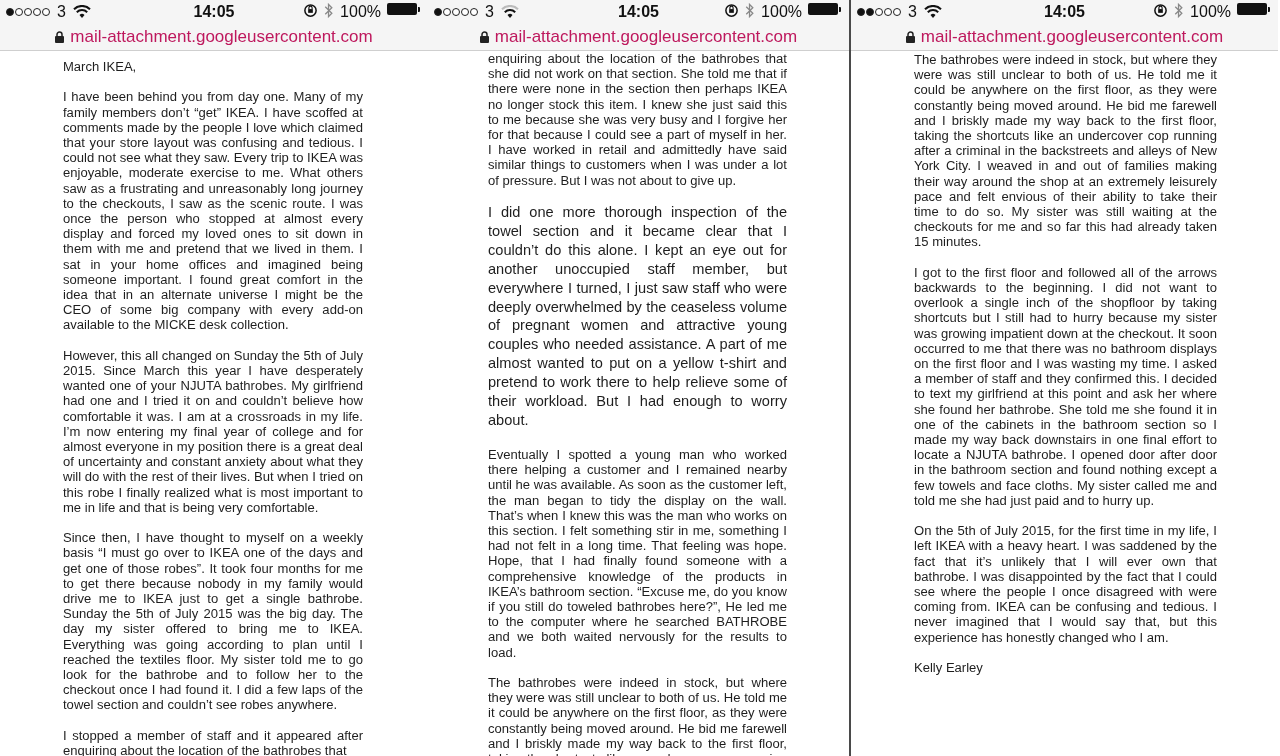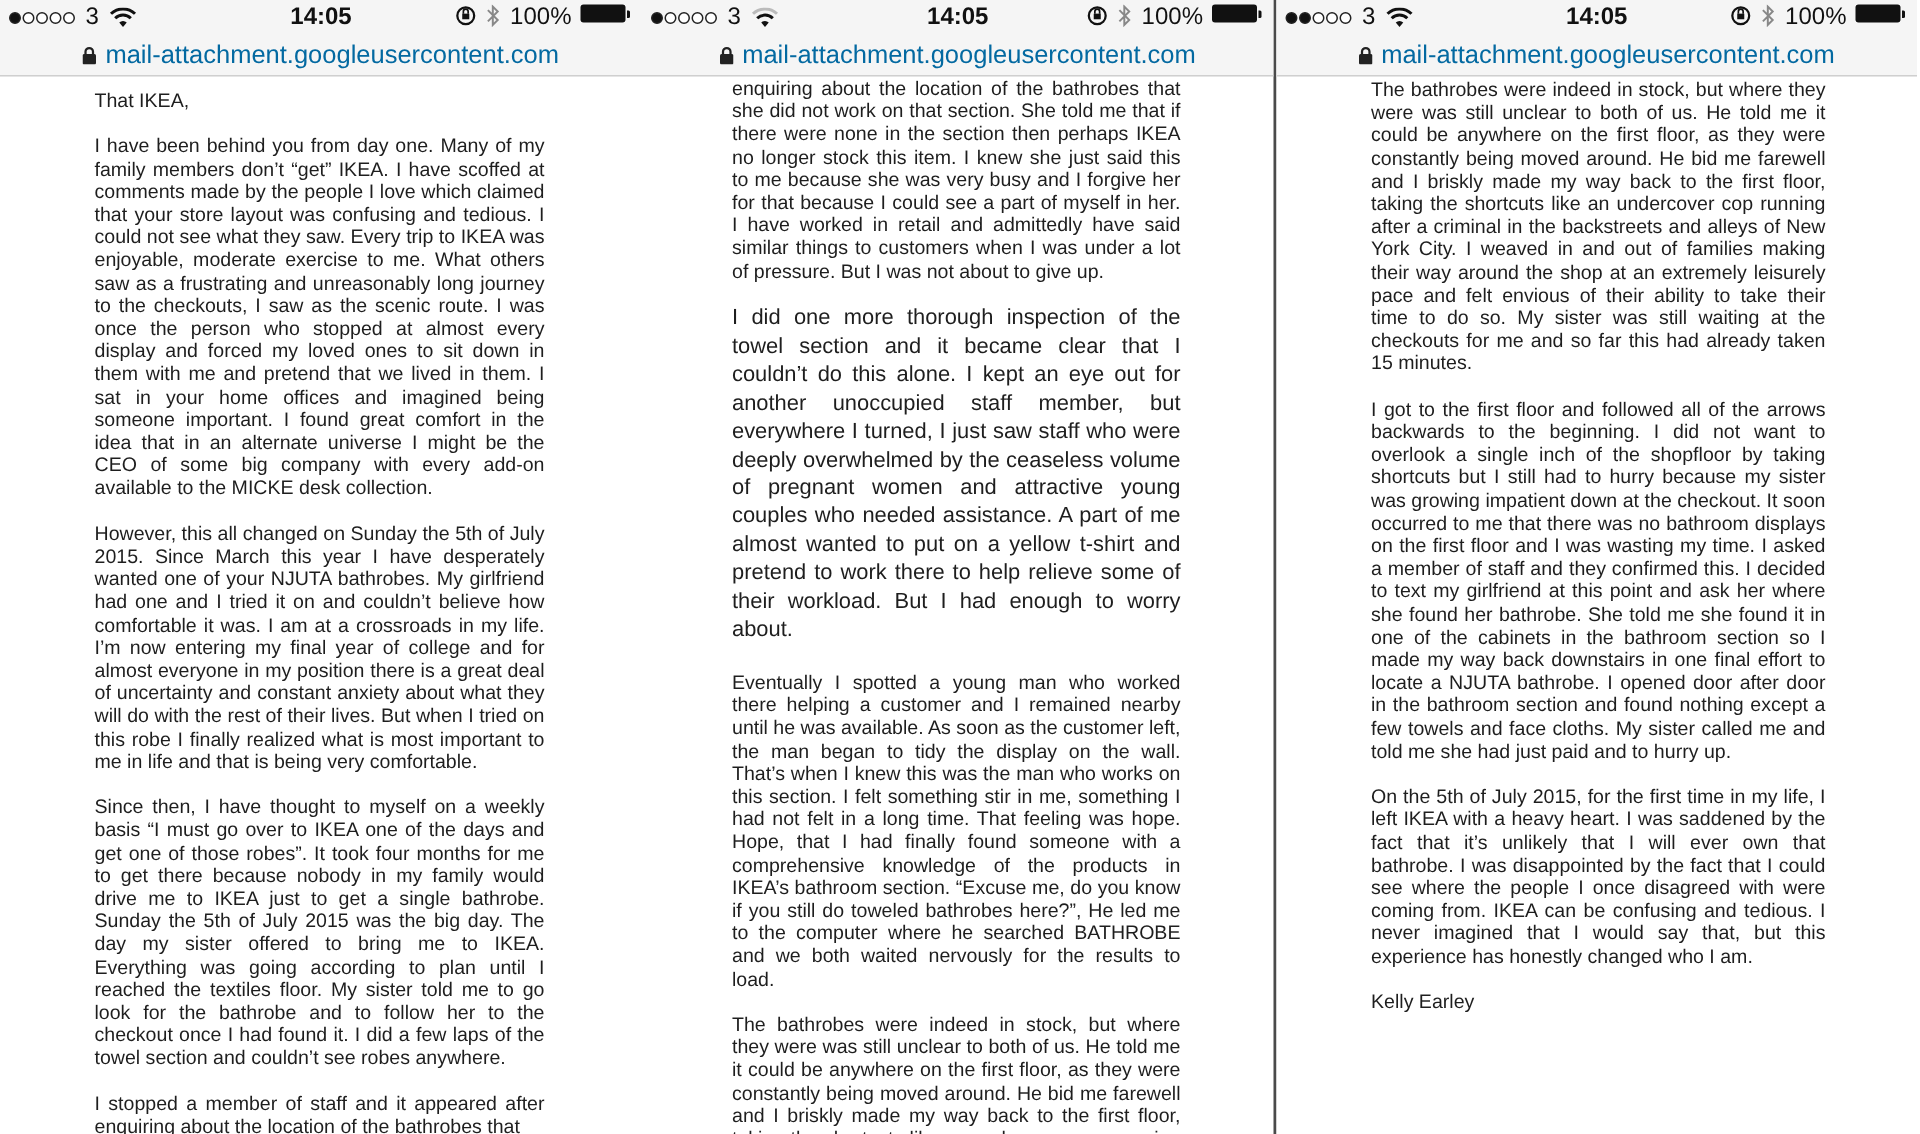--- a/index.html
+++ b/index.html
@@ -18,21 +18,21 @@
   .dot.on { background: #111; }
   .carrier { font-size: 16px; margin-left: 3px; }
   .wifi { width: 18px; height: 14px; margin-left: 3px; }
   .time { position: absolute; left: 0; right: 0; top: 3px; text-align: center; font-size: 16px; font-weight: bold; }
   .status .right { position: absolute; right: 8px; top: 3px; display: flex; align-items: flex-start; gap: 6px; }
   .rot-icon { width: 15px; height: 15px; }
   .bt-icon { width: 10px; height: 15px; }
   .battery { display: flex; align-items: center; }
   .battery .body { width: 30px; height: 12px; background: #111; border-radius: 2px; }
   .battery .tip { width: 2px; height: 5px; background: #111; margin-left: 1px; border-radius: 0 1px 1px 0; }
-  .url { height: 24px; display: flex; align-items: center; justify-content: center; gap: 6px; font-size: 17px; color: #0369a1; }
+  .url { height: 24px; display: flex; align-items: center; justify-content: center; gap: 6px; font-size: 17px; color: #be185d; }
   .lock { width: 9px; height: 12px; }
   .content { position: absolute; left: 0; right: 0; top: 52px; bottom: 0; overflow: hidden; }
   .doc { position: absolute; text-align: justify; font-size: 13.05px; line-height: 15.2px; color: #1e1e1e; }
   .s1 .doc { left: 63px; width: 300px; top: 7px; }
   .s2 .doc { left: 488px; }
   .doc p { margin-bottom: 15.2px; }
   .doc p.big { font-size: 14.6px; line-height: 18.9px; }
 </style>
 </head>
 <body>
@@ -77,21 +77,21 @@
       <div class="url">
         <svg class="lock" viewBox="0 0 9 12">
             <rect x="0" y="5" width="9" height="7" rx="1" fill="#222"></rect>
             <path d="M2 5 V3.5 A2.5 2.5 0 0 1 7 3.5 V5" stroke="#222" stroke-width="1.5" fill="none"></path>
           </svg>
         <span>mail-attachment.googleusercontent.com</span>
       </div>
     </div>
     <div class="content">
       <div class="doc">
-        <p>That IKEA,</p>
+        <p>March IKEA,</p>
         <p>I have been behind you from day one. Many of my family members don’t “get” IKEA. I have scoffed at comments made by the people I love which claimed that your store layout was confusing and tedious. I could not see what they saw. Every trip to IKEA was enjoyable, moderate exercise to me. What others saw as a frustrating and unreasonably long journey to the checkouts, I saw as the scenic route. I was once the person who stopped at almost every display and forced my loved ones to sit down in them with me and pretend that we lived in them. I sat in your home offices and imagined being someone important. I found great comfort in the idea that in an alternate universe I might be the CEO of some big company with every add-on available to the MICKE desk collection.</p>
         <p>However, this all changed on Sunday the 5th of July 2015. Since March this year I have desperately wanted one of your NJUTA bathrobes. My girlfriend had one and I tried it on and couldn’t believe how comfortable it was. I am at a crossroads in my life. I’m now entering my final year of college and for almost everyone in my position there is a great deal of uncertainty and constant anxiety about what they will do with the rest of their lives. But when I tried on this robe I finally realized what is most important to me in life and that is being very comfortable.</p>
         <p>Since then, I have thought to myself on a weekly basis “I must go over to IKEA one of the days and get one of those robes”. It took four months for me to get there because nobody in my family would drive me to IKEA just to get a single bathrobe. Sunday the 5th of July 2015 was the big day. The day my sister offered to bring me to IKEA. Everything was going according to plan until I reached the textiles floor. My sister told me to go look for the bathrobe and to follow her to the checkout once I had found it. I did a few laps of the towel section and couldn’t see robes anywhere.</p>
         <p>I stopped a member of staff and it appeared after enquiring about the location of the bathrobes that</p>
       </div>
     </div>
   </div>
 
   <div class="screen s2">
     <div class="chrome">

